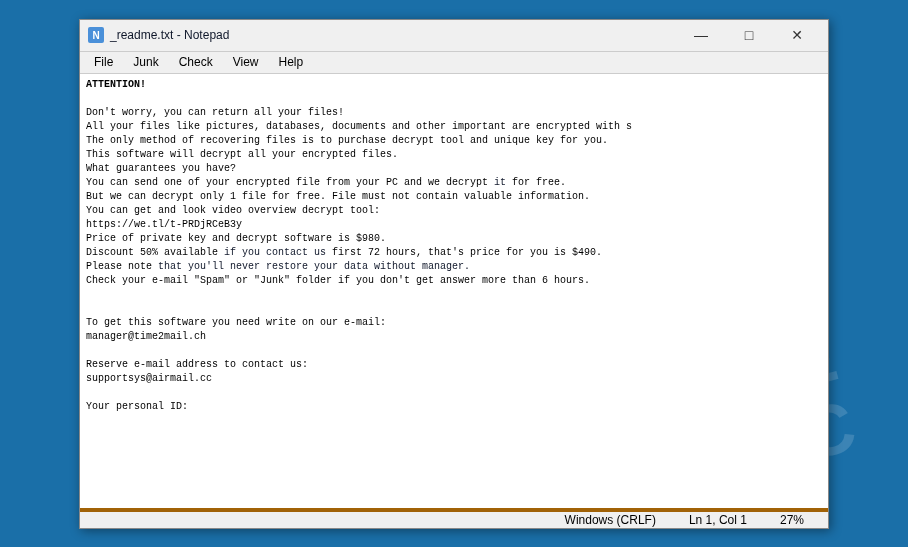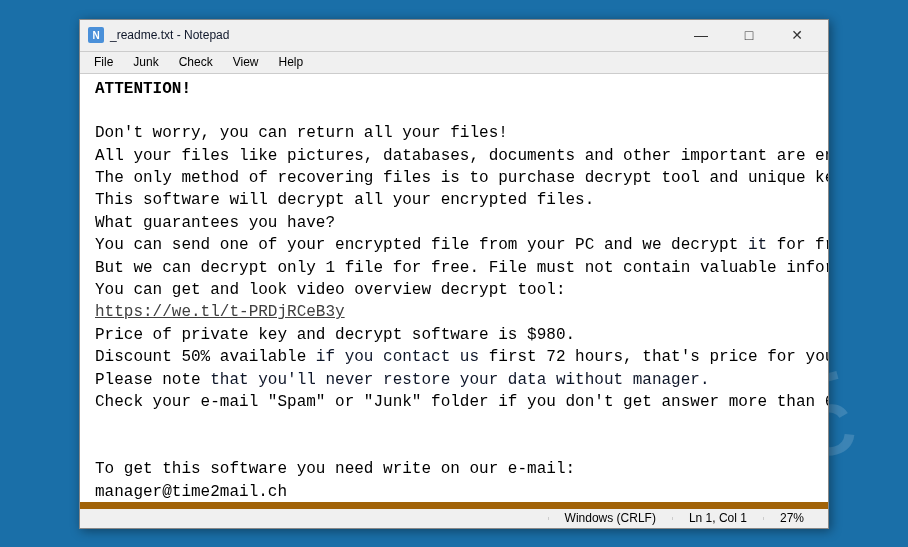--- a/index.html
+++ b/index.html
@@ -113,23 +113,23 @@
     
     .content-wrapper {
       flex: 1;
       display: flex;
       overflow: hidden;
     }
     .textarea-area {
       flex: 1;
       overflow-y: scroll;
       overflow-x: scroll;
-      padding: 4px 15px;
+      padding: 4px 6px;
       font-family: 'Courier New', Courier, monospace;
-      font-size: 16px;
+      font-size: 10px;
       line-height: 1.4;
       color: #000;
       background: #fff;
       white-space: pre;
       position: relative;
     }
 
     
     .textarea-area::-webkit-scrollbar {
       width: 16px;
@@ -138,33 +138,32 @@
     .textarea-area::-webkit-scrollbar-track {
       background: #f0f0f0;
     }
     .textarea-area::-webkit-scrollbar-thumb {
       background: #c0c0c0;
       border: 1px solid #999;
     }
 
     
     .link-text {
-      color: #404040;
-      text-decoration: underline;
+      color: #000000;
       text-align: center;
     }
     .highlight-text {
       color: #0f172a;
     }
 
     
     .statusbar {
-      height: 26px;
-      background: #f0f0f0;
-      border-top: 7px solid #a16207;
+      height: 20px;
+      background: #f0f0f0;
+      border-top: 4px solid #a16207;
       display: flex;
       align-items: center;
       padding: 8px 8px;
       flex-shrink: 0;
     }
     .status-spacer { flex: 1; }
     .status-item {
       font-size: 12px;
       color: #000;
       padding: 0 16px;

